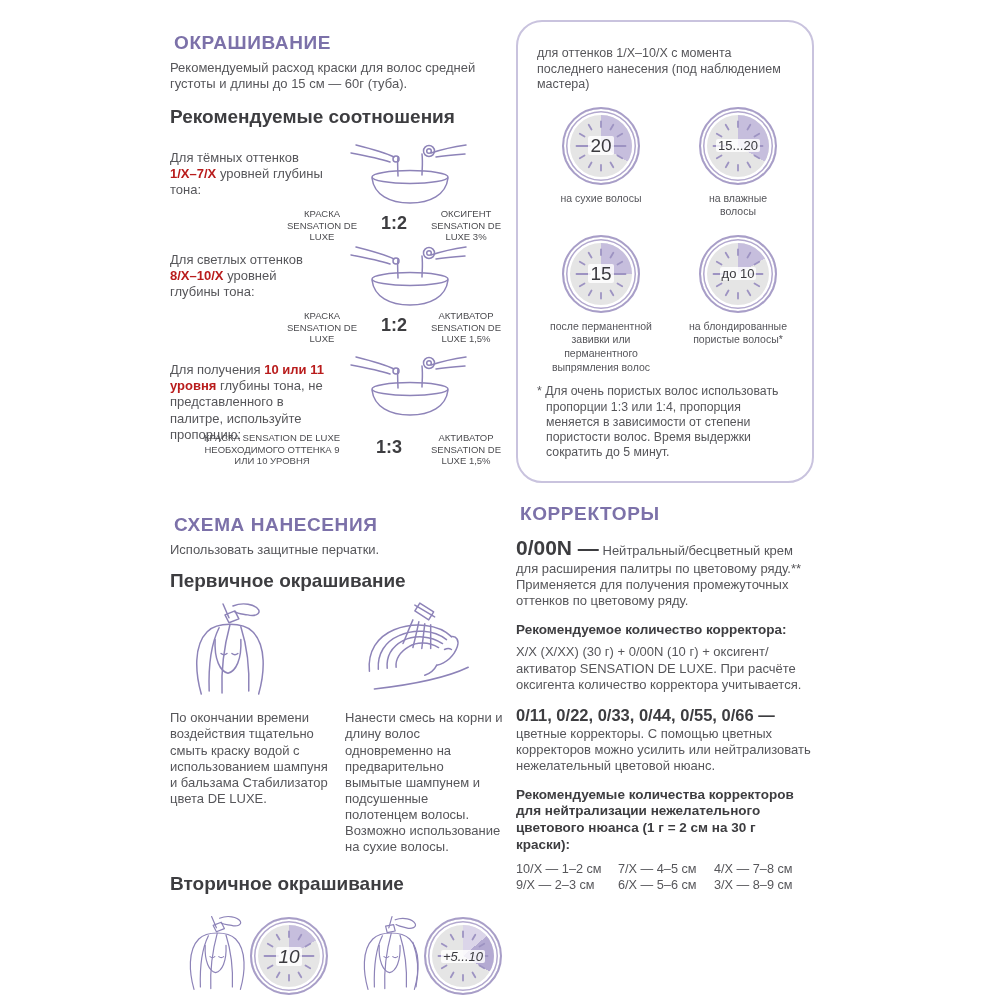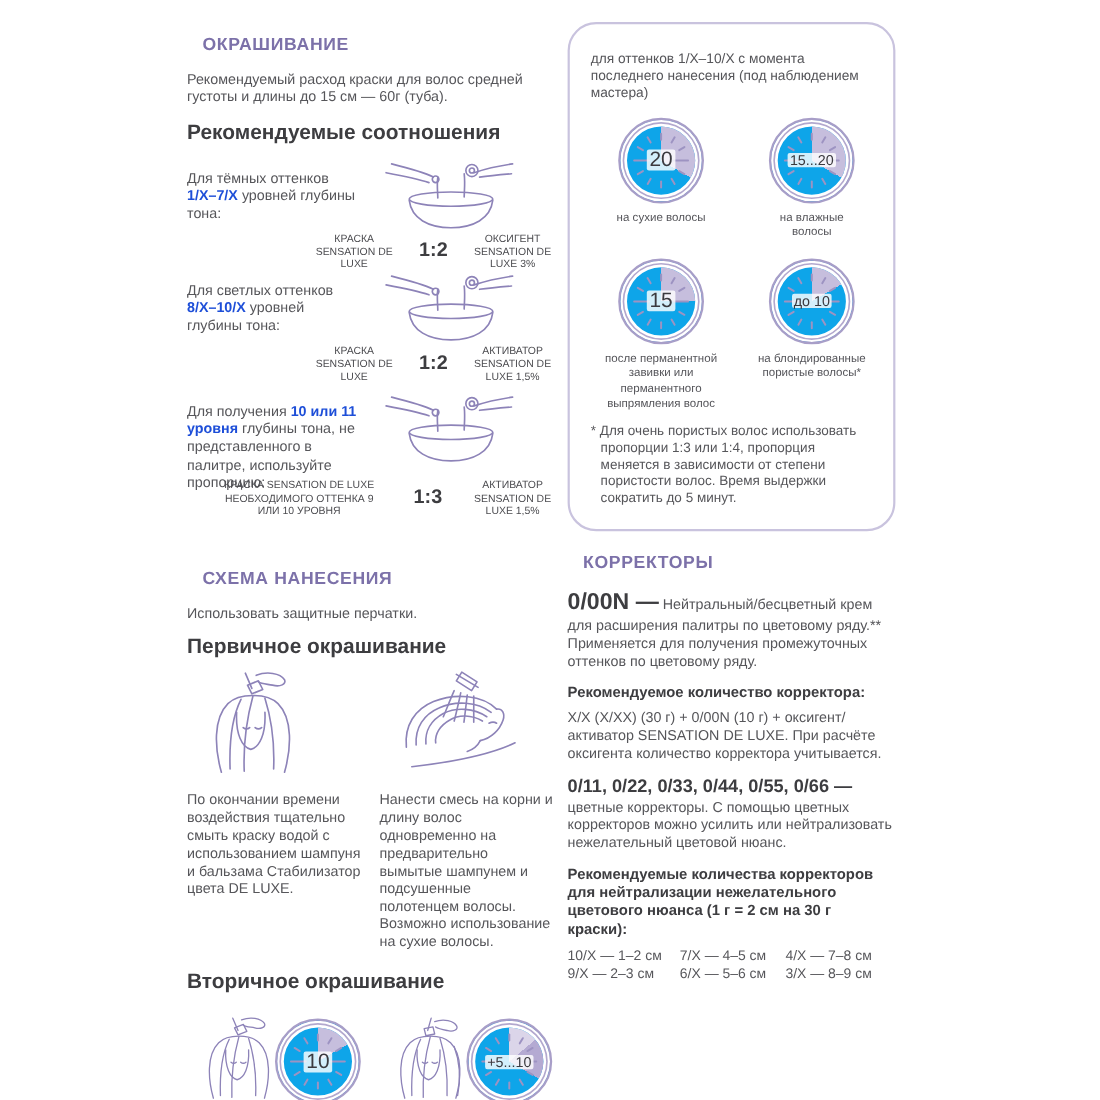--- a/index.html
+++ b/index.html
@@ -1,24 +1,24 @@
 <!DOCTYPE html>
 <html><head>
 <meta charset="utf-8">
 <style>
   html,body{margin:0;padding:0;background:#fff;}
   .page{position:relative;width:1000px;height:1000px;background:#fff;overflow:hidden;
         font-family:"Liberation Sans",sans-serif;color:#56565a;}
   .col-left{position:absolute;left:170px;top:0;width:332px;}
   .col-right{position:absolute;left:516px;top:0;width:300px;}
-  .h1{font-size:16px;font-weight:bold;color:#7c71a9;letter-spacing:.6px;margin:14px;}
+  .h1{font-size:19px;font-weight:bold;color:#7c71a9;letter-spacing:.6px;margin:4px;}
   .h2{font-size:19px;font-weight:bold;color:#3d3d40;margin:0;}
   .h3{font-size:13.5px;font-weight:bold;color:#3d3d40;margin:0;line-height:1.25;}
   p{margin:0;font-size:13px;line-height:1.24;}
-  b{color:#1d4ed8;}
+  b{color:#b91c1c;}
   
   .ratio{position:relative;}
   .r1{height:100px;margin-top:16px;}
   .r2{height:102px;margin-top:2px;}
   .r3{height:132px;margin-top:8px;}
   .rdesc{position:absolute;left:0;top:6px;width:158px;font-size:13px;line-height:1.24;}
   .rart{position:absolute;left:168px;top:0;width:140px;height:62px;}
   .rart svg{width:140px;height:62px;}
   .rlabels{position:absolute;left:116px;top:64px;width:216px;display:flex;justify-content:space-between;gap:9px;}
   .r3 .rlabels{left:26px;top:76px;width:306px;gap:10px;}
@@ -31,42 +31,42 @@
             border-radius:26px;padding:18px 19px 20px 19px;}
   .time-box .intro{margin-top:6px;font-size:12.5px;}
   .clock-grid{display:grid;grid-template-columns:1fr 1fr;column-gap:12px;row-gap:16px;margin-top:14px;}
   .ccell{display:flex;flex-direction:column;align-items:center;gap:7px;}
   .caption{font-size:10.5px;line-height:1.3;text-align:center;color:#55555a;}
   .note{margin-top:15px;font-size:12.8px;}
   .hang{padding-left:9px;text-indent:-9px;}
   .fnote{margin-top:10px;font-size:12.3px;}
   
   .clock{position:relative;width:74px;height:74px;border:2px solid #a89ec8;border-radius:50%;flex:none;
-         box-shadow:inset 0 0 0 2px #fff, inset 0 0 0 3.5px #b2a8ce, inset 0 0 0 6px #fff;background:#0ea5e9;}
+         box-shadow:inset 0 0 0 2px #fff, inset 0 0 0 3.5px #b2a8ce, inset 0 0 0 6px #fff;background:#e5e5e5;}
   .face{position:absolute;inset:6px;border-radius:50%;}
   .w120 .face{background:conic-gradient(#c6bedd 0 120deg,transparent 120deg);}
   .w90  .face{background:conic-gradient(#c6bedd 0 90deg,transparent 90deg);}
   .w60  .face{background:conic-gradient(#c6bedd 0 60deg,transparent 60deg);}
   .w2t  .face{background:conic-gradient(#dbd5e9 0 50deg,#b4aad2 50deg 120deg,transparent 120deg);}
   svg.ticks{position:absolute;inset:6px;width:62px;height:62px;}
   svg.ticks line{stroke:#9d93c2;stroke-width:1.8;stroke-linecap:round;}
   .cv{position:absolute;inset:0;display:flex;align-items:center;justify-content:center;}
   .cv span{background:rgba(255,255,255,.82);padding:0 2px;border-radius:2px;
            font-size:19px;color:#3b3a3f;line-height:1;}
   .cv.sm span{font-size:13px;}
   
   .figrow{display:flex;gap:38px;margin-top:10px;align-items:flex-end;}
   .fig1 svg{width:112px;height:94px;}
   .fig2 svg{width:168px;height:94px;}
   .steprow{display:flex;gap:17px;margin-top:10px;}
   .step{width:158px;font-size:13px;line-height:1.25;flex:none;}
   .figrow2{display:flex;gap:14px;margin-top:8px;}
   .fgroup{display:flex;align-items:flex-end;width:160px;flex:none;}
   .fgroup svg.headart{width:88px;height:100px;flex:none;}
-  .fgroup .clock{margin-left:-8px;margin-bottom:8px;}
+  .fgroup .clock{margin-left:-8px;margin-bottom:8px;font-style:italic;}
   
   .lead{font-size:21px;font-weight:bold;color:#3d3d40;}
   .lead.big{font-size:16.5px;}
   .sec-correctors p{line-height:1.25;}
   .corr-table{display:grid;grid-template-columns:102px 96px 92px;row-gap:2px;margin-top:8px;
               font-size:12.7px;white-space:nowrap;}
   .mt6{margin-top:6px;}.mt10{margin-top:10px;}.mt12{margin-top:12px;}.mt14{margin-top:14px;}
   .sec-title-2{margin-top:26px;}
 </style>
 </head>

